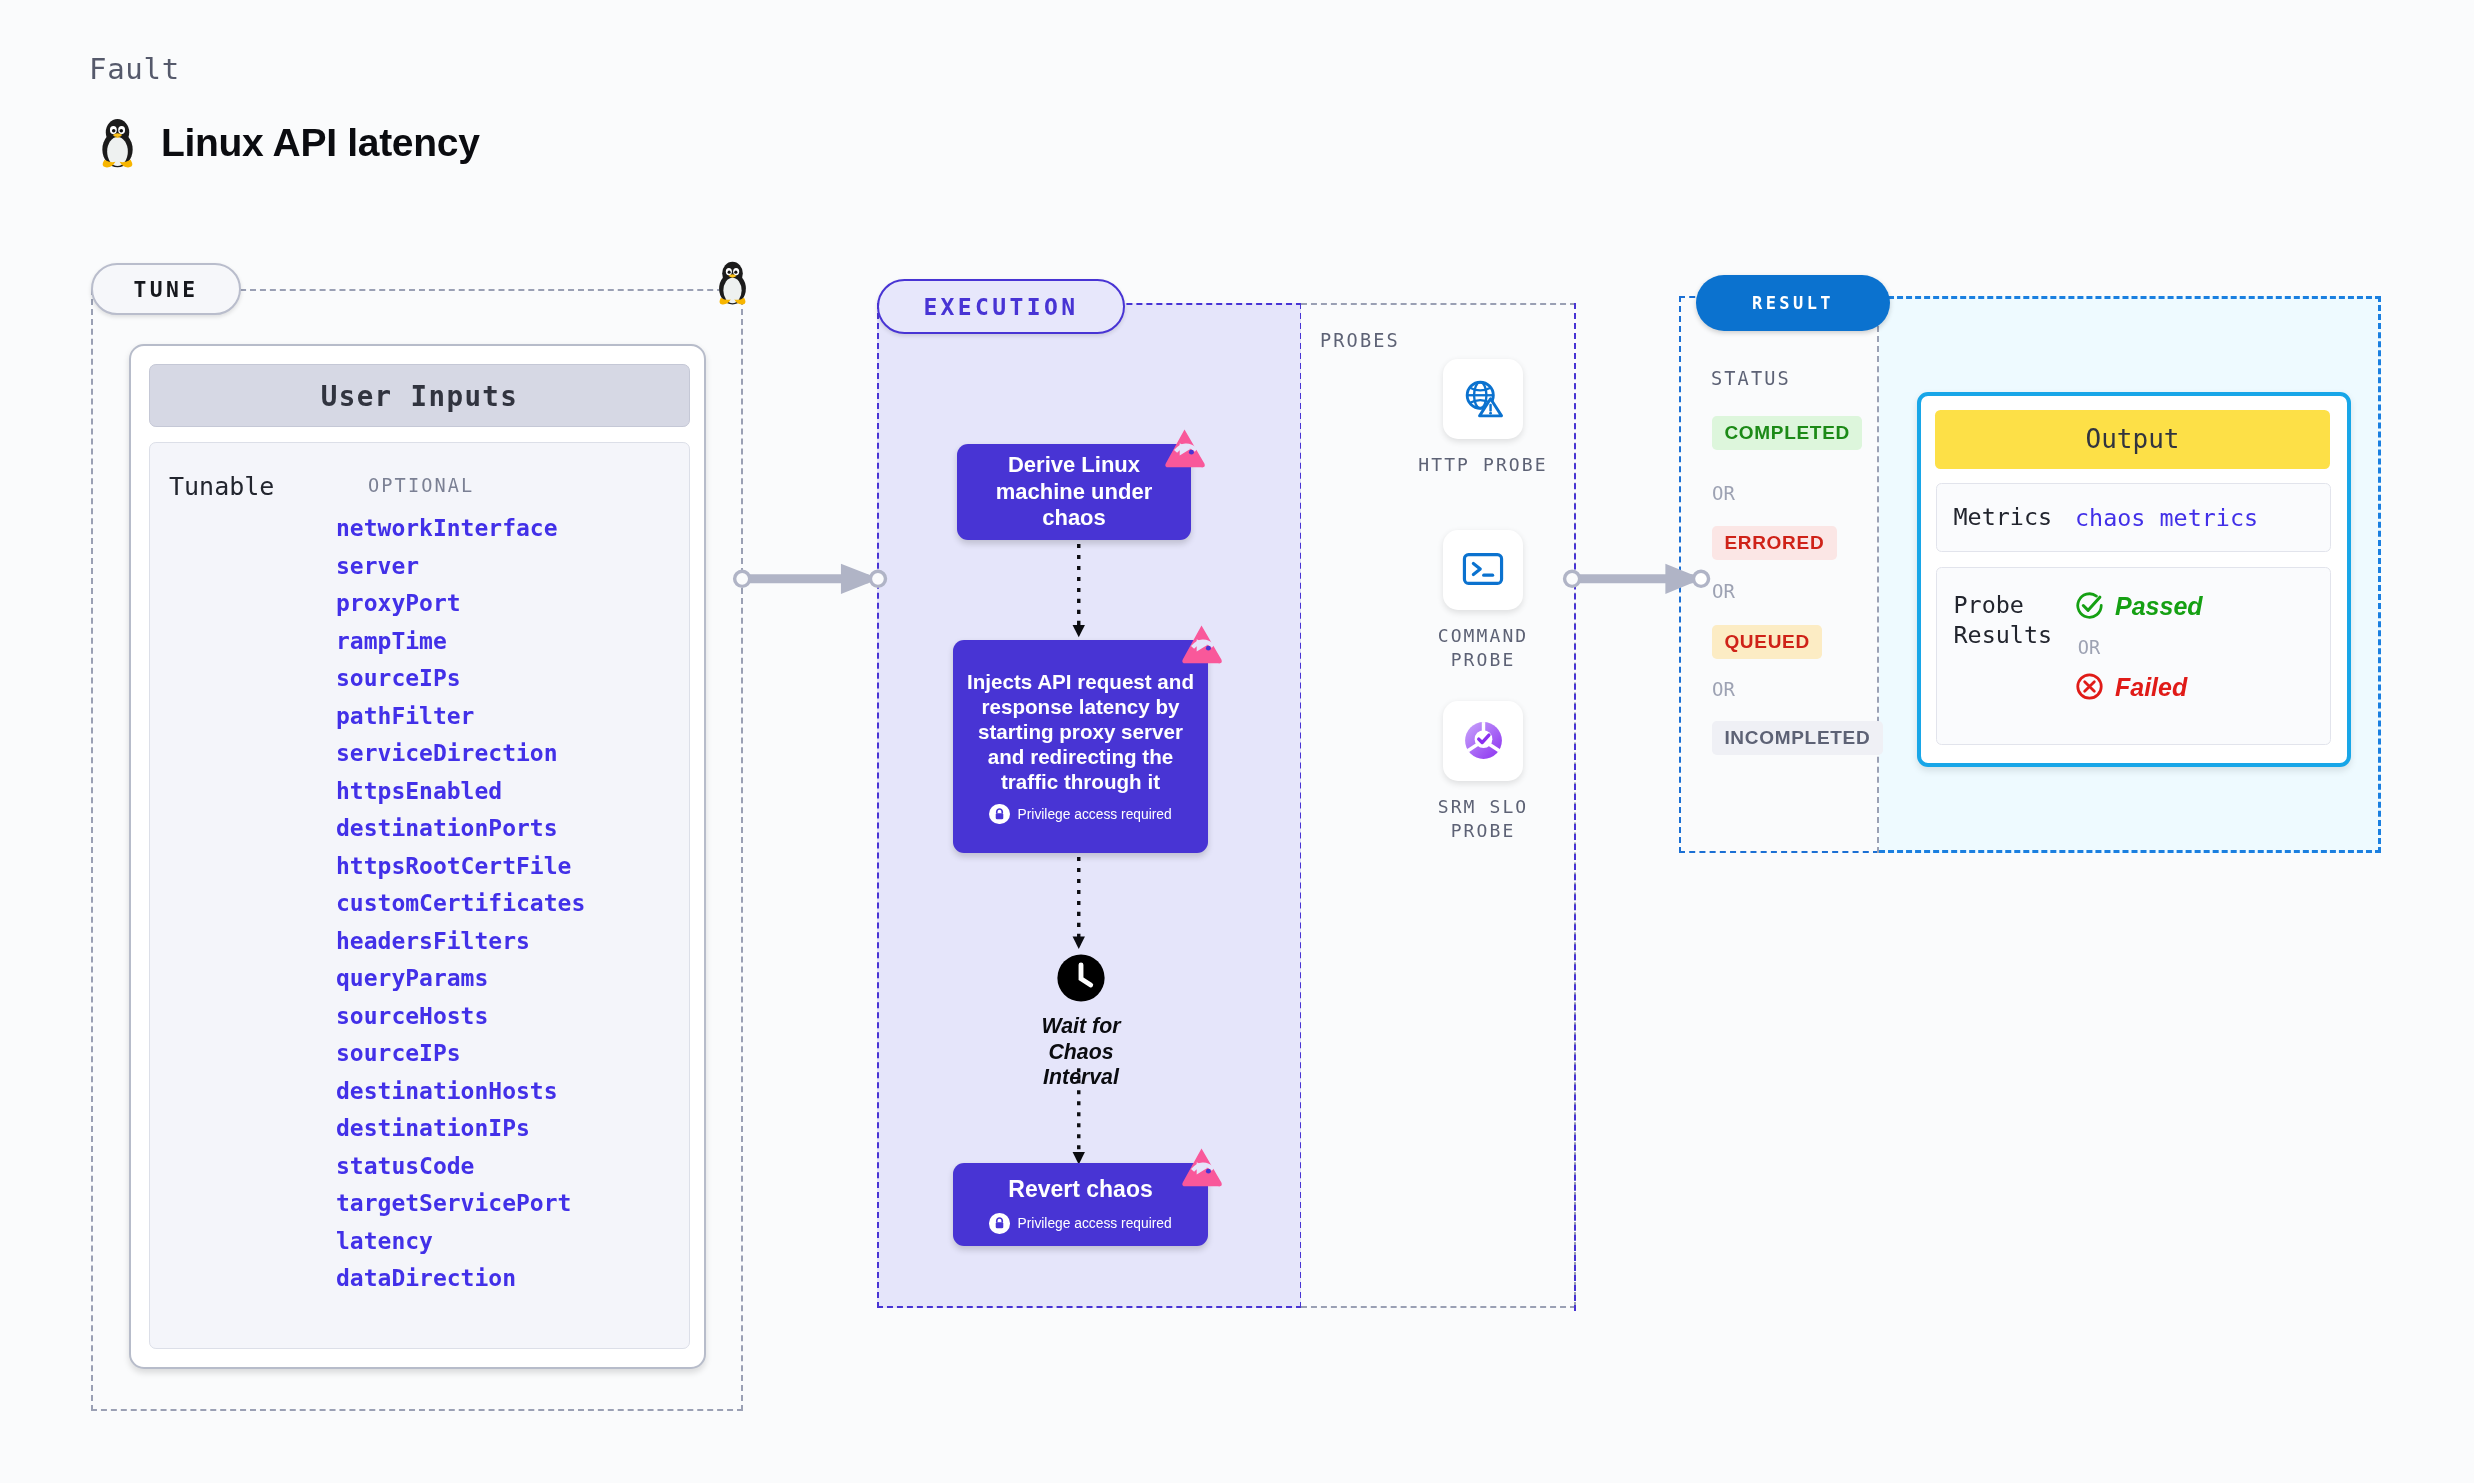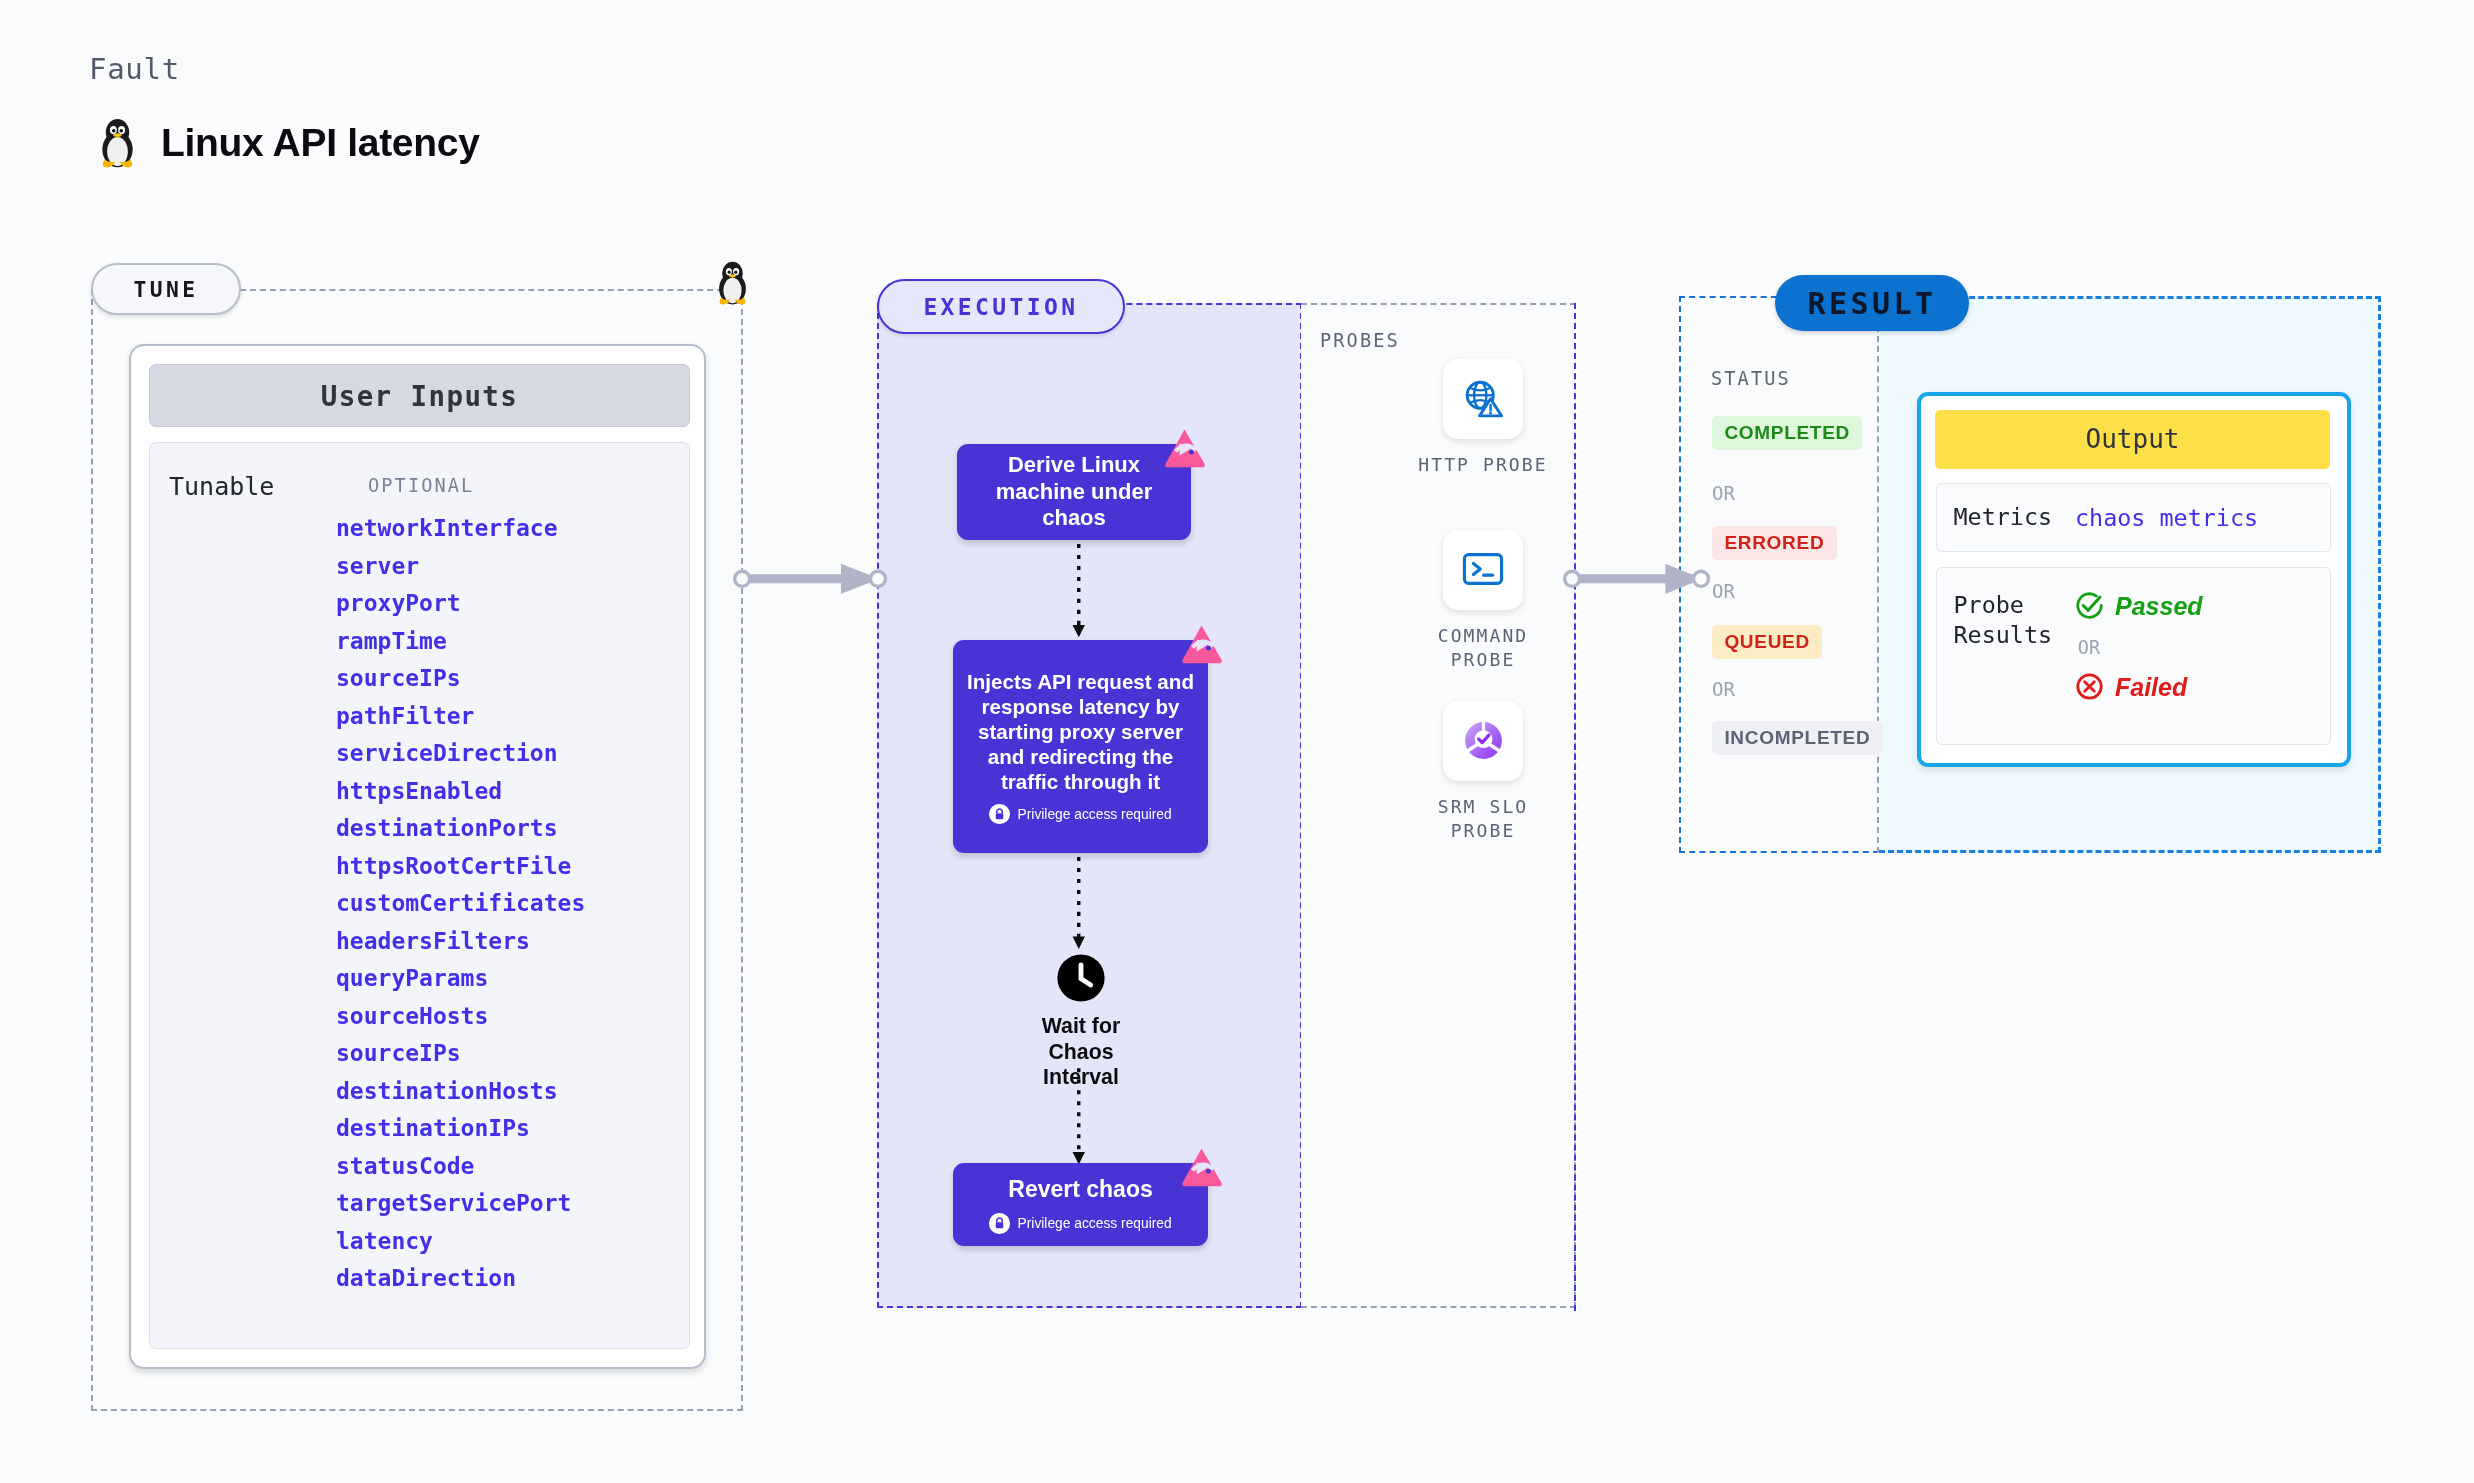--- a/index.html
+++ b/index.html
@@ -43,23 +43,23 @@
     border-radius: 27.5px; color: #16181d; font-size: 21.3px;
     box-shadow: 0 2.1px 4.1px rgba(0,0,0,.12);
   }
   .pill-exec {
     left: 877px; top: 279px; width: 248px; height: 55px;
     background: #e7e7fb; border: 2.8px solid #4834d4;
     border-radius: 29px; color: #4834d4; font-size: 23px;
     box-shadow: 0 2.1px 4.1px rgba(0,0,0,.12);
   }
   .pill-result {
-    left: 1775px; top: 275px; width: 194px; height: 56px;
+    left: 1696px; top: 275px; width: 194px; height: 56px;
     background: #0b72cf; border: none;
-    border-radius: 29px; color: #0f172a; font-size: 30px;
+    border-radius: 29px; color: #ffffff; font-size: 17px;
     box-shadow: 0 2.1px 4.8px rgba(0,0,0,.18);
   }
 
   
   .dashed { position: absolute; }
   .tune-box {
     left: 91px; top: 289px; width: 652px; height: 1122px;
     border: 2.8px dashed #9aa0b4; background: transparent;
   }
   .exec-box {
@@ -169,20 +169,21 @@
 
   .wait-node {
     position: absolute; left: 1019px; top: 953px;
     width: 124px; display: flex; flex-direction: column;
     align-items: center; z-index: 3;
   }
   .wait-label {
     margin-top: 9px; text-align: center;
     font-size: 21.3px; font-weight: bold; color: #0b0c10;
     line-height: 1.2;
+    font-style: italic;
   }
   .dotted-arrow { position: absolute; z-index: 2; }
 
   
   .probes-title {
     position: absolute; left: 1320px; top: 330px;
     font-family: "DejaVu Sans Mono", monospace;
     font-size: 18.6px; color: #5d6275; letter-spacing: 2.1px;
   }
   .probe-item {

